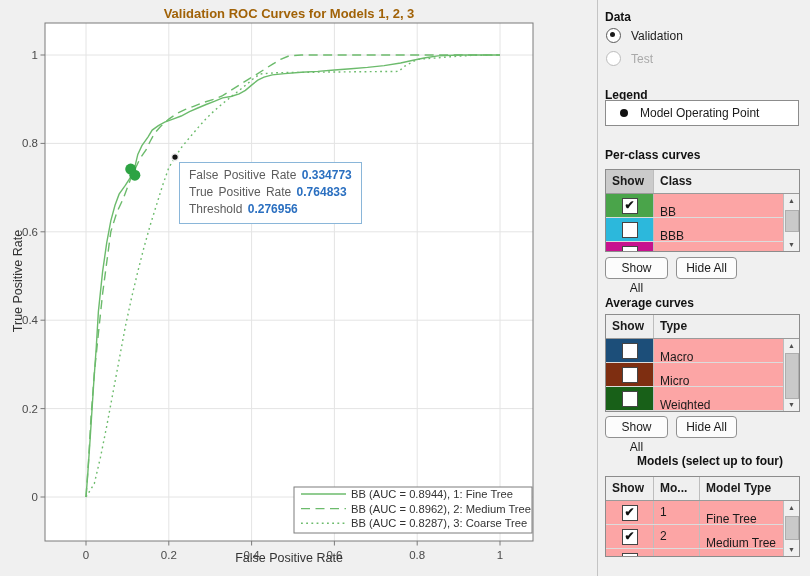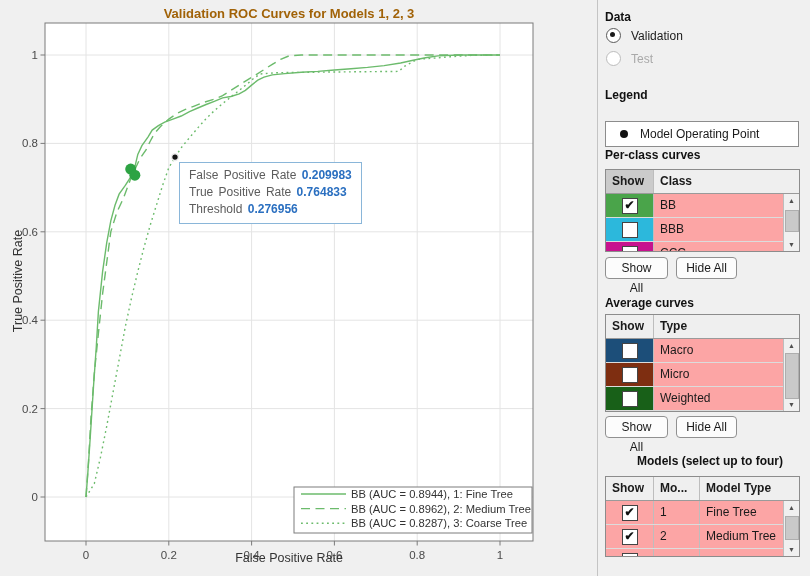--- a/index.html
+++ b/index.html
@@ -41,21 +41,21 @@
   .op-dot{width:8px;height:8px;border-radius:50%;background:#111;margin:0 12px 0 14px;flex:none;}
 
   .tbl{position:absolute;left:7px;width:195px;background:#fca5a5;border:1px solid #8c8c8c;
     overflow:hidden;box-sizing:border-box;}
   .thdr{display:flex;height:24px;background:#efefef;border-bottom:1px solid #9a9a9a;
     font-weight:bold;box-sizing:border-box;}
   .hcell{padding:4px 6px;border-right:1px solid #bdbdbd;box-sizing:border-box;overflow:hidden;}
   .hcell.dark{background:#cbcbcb;}
   .trow{display:flex;height:24px;border-bottom:1px solid #dcdcdc;box-sizing:border-box;}
   .c-show{width:48px;flex:none;position:relative;border-right:1px solid #bdbdbd;box-sizing:border-box;}
-  .c-grow{flex:1;padding:4px 6px;overflow:hidden;white-space:nowrap;}
+  .c-grow{flex:1;padding:11px 6px;overflow:hidden;white-space:nowrap;}
   .c-mod{width:46px;flex:none;padding:4px 6px;border-right:1px solid #bdbdbd;box-sizing:border-box;}
   .cb{position:absolute;left:50%;top:4px;margin-left:-8px;width:14px;height:14px;background:#fff;
     border:1px solid #444;text-align:center;line-height:13px;font-size:12px;font-weight:bold;color:#111;}
   .cb.checked::after{content:"\2714";}
 
   .sb{position:absolute;top:24px;right:0;bottom:0;width:16px;background:#f0f0f0;
     border-left:1px solid #bdbdbd;box-sizing:border-box;}
   .sb-btn{position:absolute;left:0;width:100%;height:13px;text-align:center;
     font-size:7px;color:#4f4f4f;line-height:13px;}
   .sb-btn.up{top:0;}
@@ -124,21 +124,21 @@
         <line x1="301" y1="523.2" x2="346" y2="523.2" stroke="#6cbb6c" stroke-width="1.4" stroke-dasharray="1.8,3.4"></line>
         <text x="351" y="527.2" font-size="11.2" fill="#333333" font-family="Liberation Sans, sans-serif">BB (AUC = 0.8287), 3: Coarse Tree</text>
       </svg>
     <div class="plot-title">Validation ROC Curves for Models 1, 2, 3</div>
     <div class="xlabel">False Positive Rate</div>
     <div class="ylabel">True Positive Rate</div>
 
     <div class="datatip">
       <div>
         <span class="lbl">False Positive Rate</span>
-        <span class="val">0.209983</span>
+        <span class="val">0.334773</span>
       </div>
       <div>
         <span class="lbl">True Positive Rate</span>
         <span class="val">0.764833</span>
       </div>
       <div>
         <span class="lbl">Threshold</span>
         <span class="val">0.276956</span>
       </div>
     </div>
@@ -150,21 +150,21 @@
     <div class="radio checked" style="top:28px;">
       <span class="rb"></span>
       <span>Validation</span>
     </div>
     <div class="radio disabled" style="top:51px;">
       <span class="rb"></span>
       <span>Test</span>
     </div>
 
     <div class="sec-title" style="top:88px;">Legend</div>
-    <div class="op-legend" style="top:121px;">
+    <div class="op-legend" style="top:100px;">
       <span class="op-dot"></span>
       <span>Model Operating Point</span>
     </div>
 
     <div class="sec-title" style="top:148px;">Per-class curves</div>
     <div class="tbl" style="top:169px;height:83px;">
       <div class="thdr">
         <div class="hcell dark" style="width:48px;">Show</div>
         <div class="hcell" style="flex:1;border-right:none;">Class</div>
       </div>

